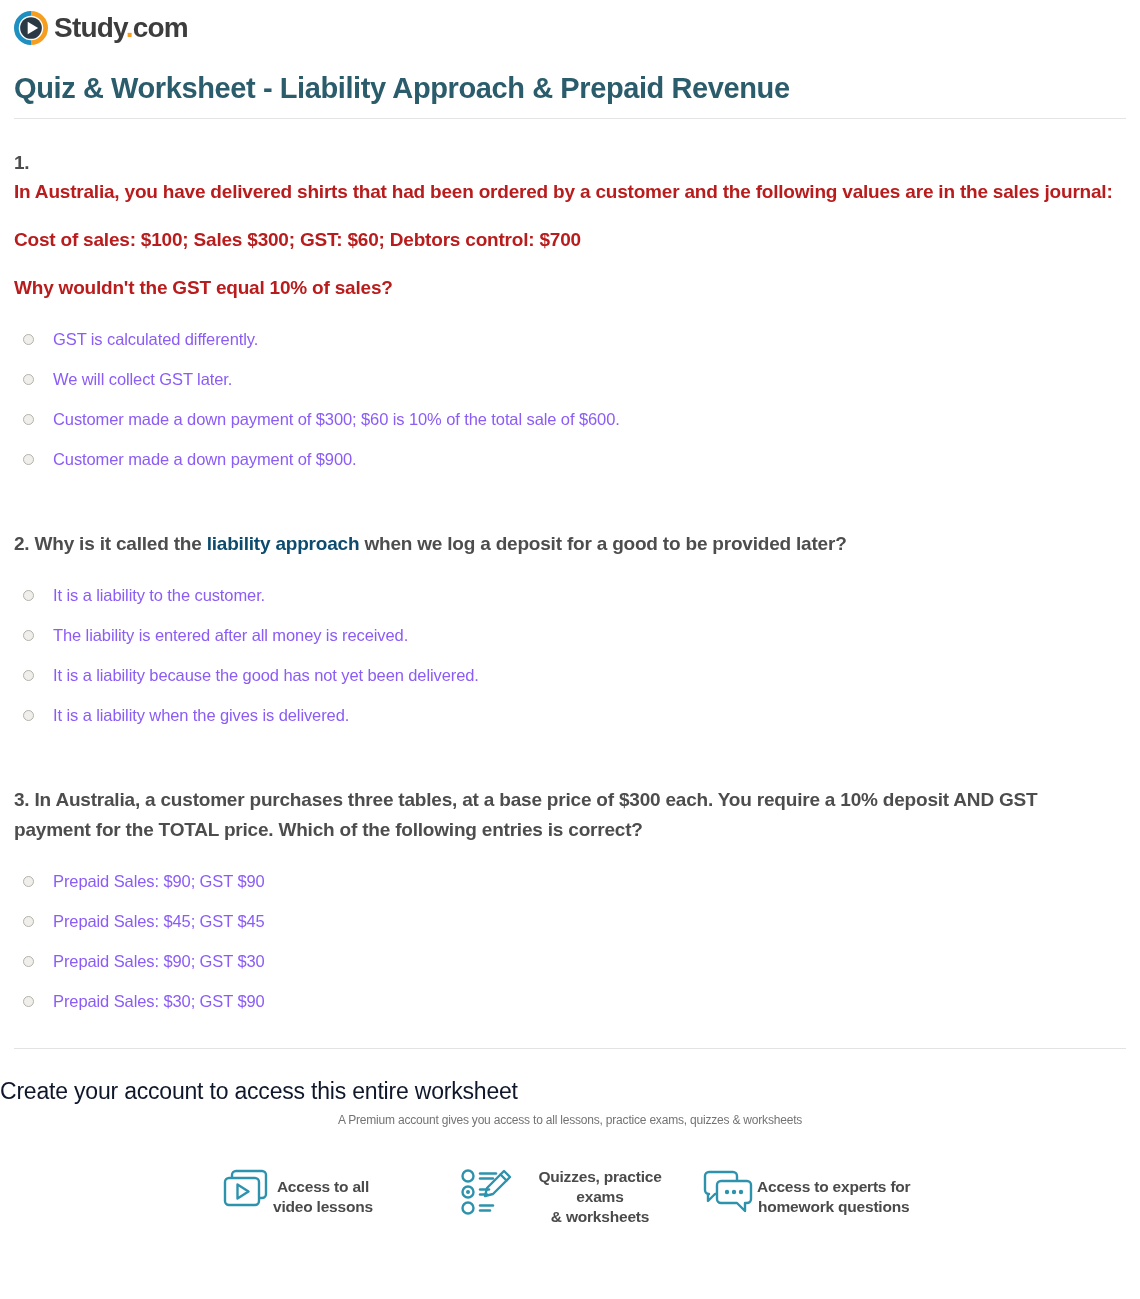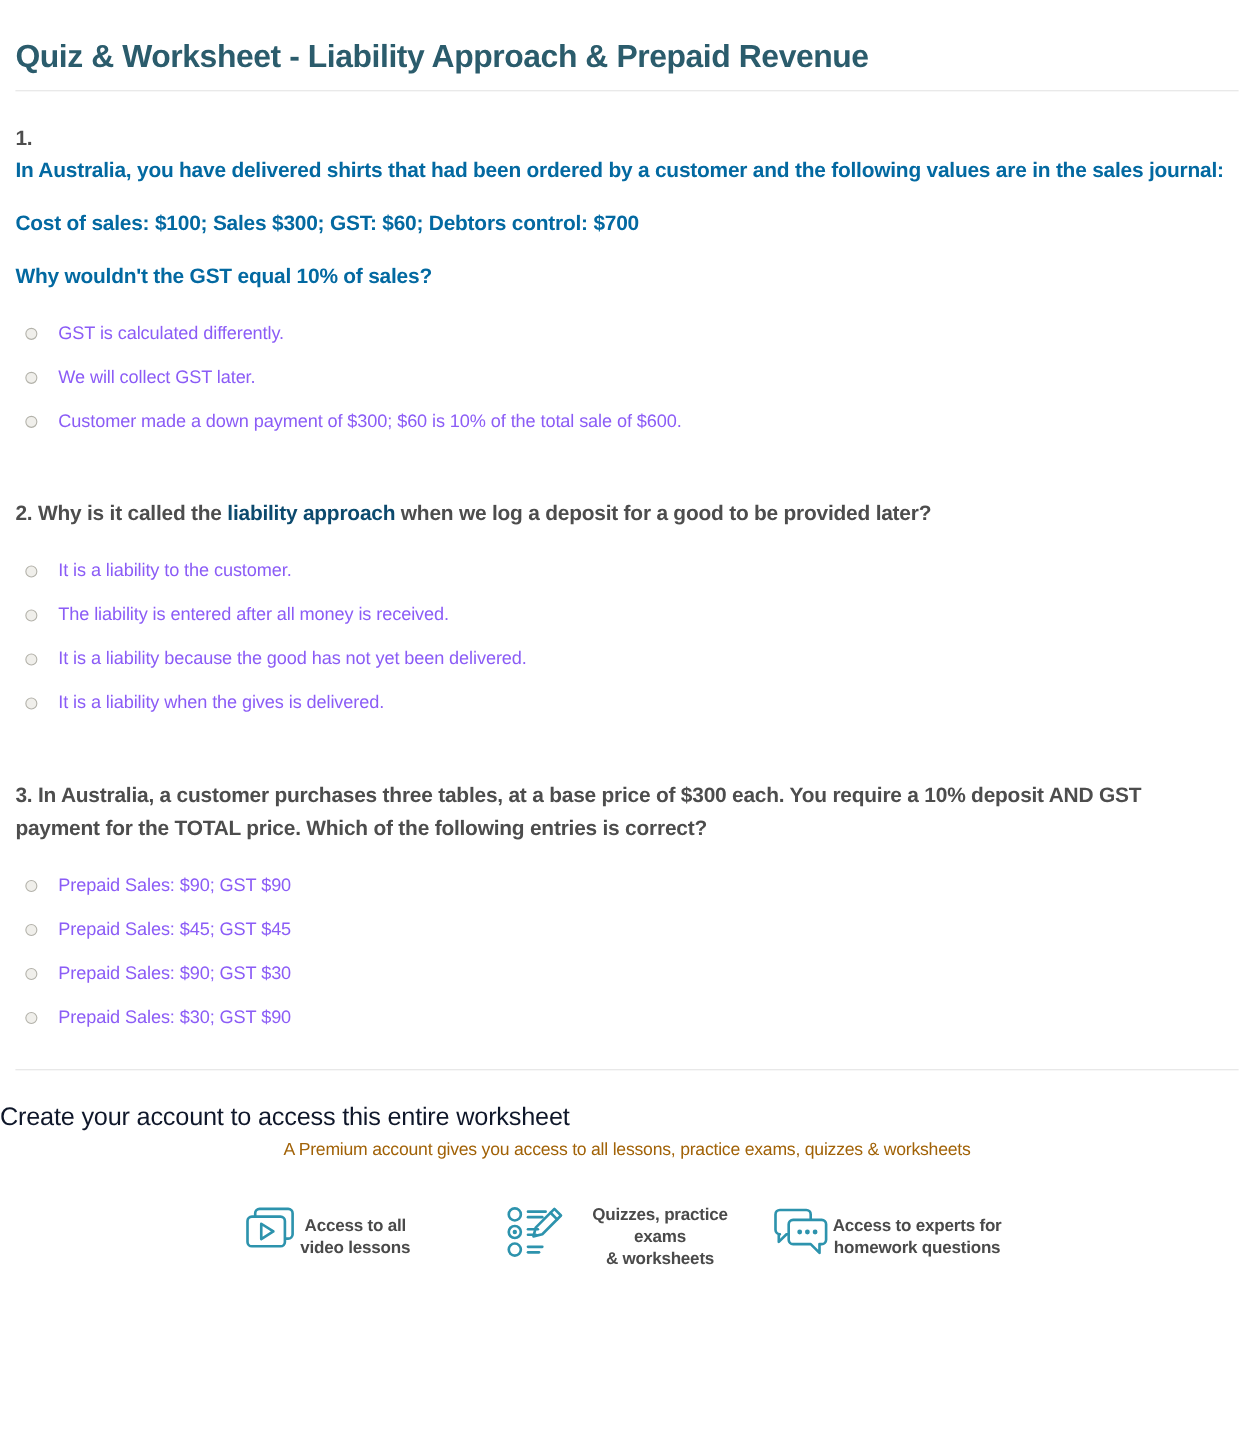--- a/index.html
+++ b/index.html
@@ -55,21 +55,21 @@
   .q-number {
     margin-top: 33px;
     font-size: 19px;
     font-weight: bold;
     color: #4d4d4d;
     letter-spacing: -0.2px;
   }
   .q-par {
     font-size: 19px;
     font-weight: bold;
-    color: #0369a1;
+    color: #b91c1c;
     letter-spacing: -0.2px;
     line-height: 31px;
     max-width: 1105px;
   }
   .q-par + .q-par { margin-top: 17px; }
   .q1-first { margin-top: 2px; }
   .q-heading {
     font-size: 19px;
     font-weight: bold;
     color: #4d4d4d;
@@ -114,22 +114,22 @@
     text-align: left;
     font-size: 23px;
     font-weight: normal;
     color: #0f172a;
     letter-spacing: -0.2px;
     cursor: pointer;
   }
   .footer-sub {
     margin-top: 8px;
     text-align: center;
-    font-size: 16px;
-    color: #a16207;
+    font-size: 12px;
+    color: #737373;
     letter-spacing: -0.2px;
   }
   .features {
     width: 706px;
     margin: 32px auto 0 auto;
     display: flex;
     justify-content: space-between;
   }
   .feature {
     width: 226px;
@@ -146,20 +146,31 @@
     color: #4a4a4a;
     line-height: 20px;
     letter-spacing: -0.2px;
   }
   svg { display: block; }
 </style>
 </head>
 <body>
 
 <div class="header">
+  <div class="logo">
+    <span>
+      <svg width="34" height="34" viewBox="0 0 36 36">
+        <path d="M18 2.5 A15.5 15.5 0 0 1 18 33.5" fill="none" stroke="#f59e1f" stroke-width="5"></path>
+        <path d="M18 33.5 A15.5 15.5 0 0 1 18 2.5" fill="none" stroke="#1e8fc1" stroke-width="5"></path>
+        <circle cx="18" cy="18" r="11.5" fill="#2b3945"></circle>
+        <polygon points="14.5,11.5 25.5,18 14.5,24.5" fill="#ffffff"></polygon>
+      </svg>
+    </span>
+    <span class="logo-text"><span>Study</span><span class="logo-dot">.</span><span>com</span></span>
+  </div>
 </div>
 
 <div class="content">
 
   <h1 class="page-title">Quiz &amp; Worksheet - Liability Approach &amp; Prepaid Revenue</h1>
   <hr class="title-divider">
 
   <div>
     <div class="q-number">1.</div>
     <p class="q-par q1-first">In Australia, you have delivered shirts that had been ordered by a customer and the following values are in the sales journal:</p>
@@ -170,20 +181,24 @@
         <span class="radio"></span>
         <span class="option-label">GST is calculated differently.</span>
       </li>
       <li class="option-row">
         <span class="radio"></span>
         <span class="option-label">We will collect GST later.</span>
       </li>
       <li class="option-row">
         <span class="radio"></span>
         <span class="option-label">Customer made a down payment of $300; $60 is 10% of the total sale of $600.</span>
+      </li>
+      <li class="option-row">
+        <span class="radio"></span>
+        <span class="option-label">Customer made a down payment of $900.</span>
       </li>
     </ul>
   </div>
 
   <div class="q-gap">
     <p class="q-heading"><span>2. Why is it called the </span><strong>liability approach</strong><span> when we log a deposit for a good to be provided later?</span></p>
     <ul class="options">
       <li class="option-row">
         <span class="radio"></span>
         <span class="option-label">It is a liability to the customer.</span>

